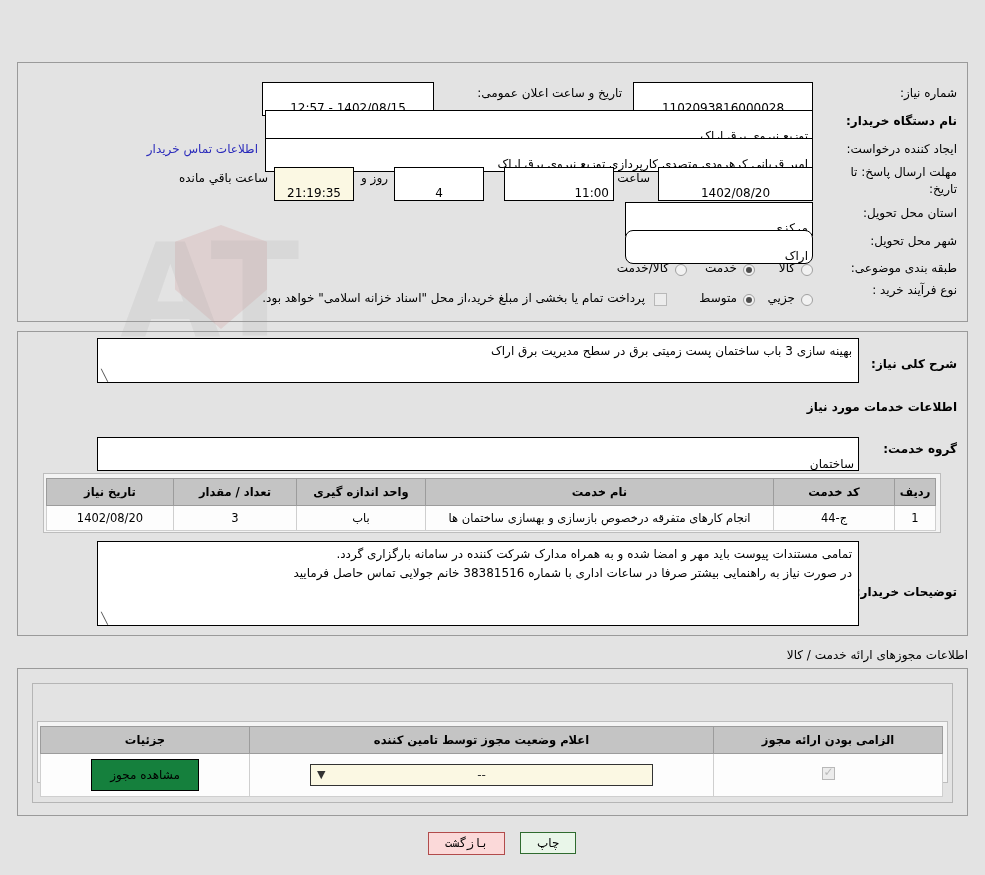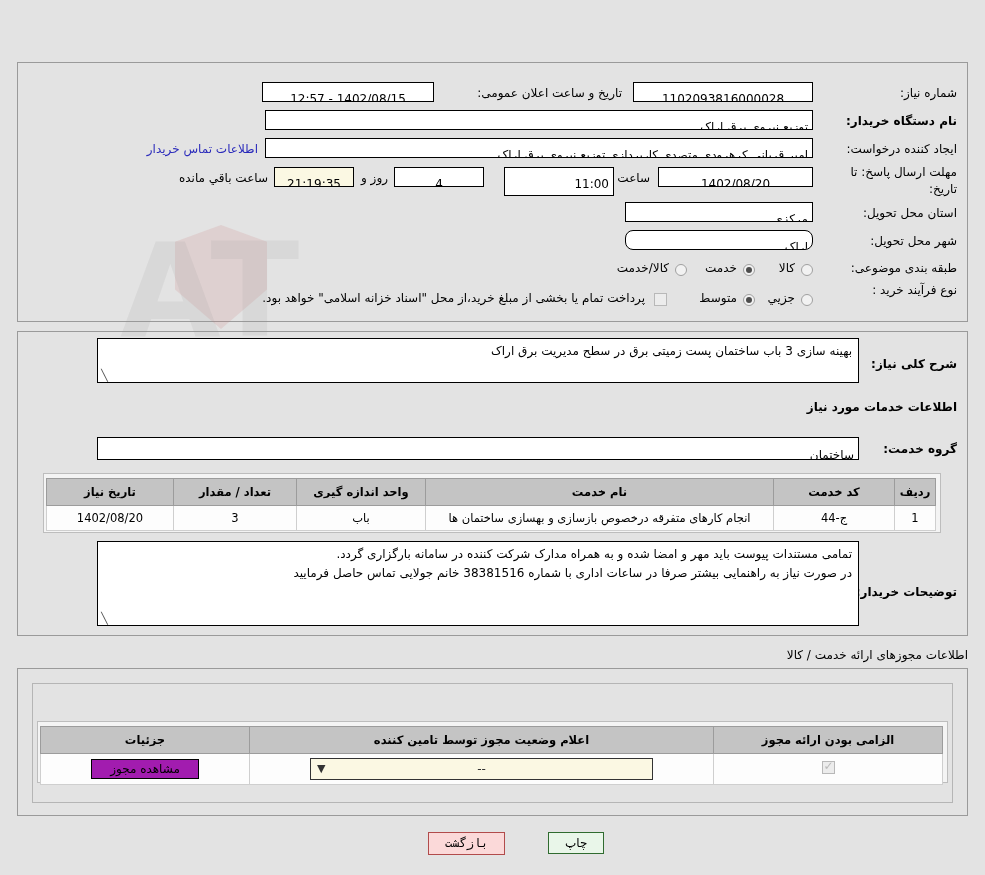--- a/index.html
+++ b/index.html
@@ -96,21 +96,21 @@
     white-space: nowrap;
   }
   .lbl-b { font-weight: bold; }
   .fld {
     position: absolute;
     background: #ffffff;
     border: 1px solid #000;
     box-sizing: border-box;
     font-size: 12px;
     line-height: 18px;
-    padding: 7px 4px;
+    padding: 16px 4px;
     white-space: nowrap;
     overflow: hidden;
     color: #000;
   }
   .fld.c { text-align: center; }
   .fld.r { text-align: right; }
   .fld.cream { background: #fbf8e3; }
   .link {
     position: absolute;
     color: #2b2bbb;
@@ -230,24 +230,24 @@
   }
   .sel .chev {
     position: absolute;
     left: 6px; top: 0;
     font-size: 11px;
     color: #333;
     line-height: 20px;
   }
   .btn-cream {
     display: inline-block;
-    background: #a21caf;
+    background: #15803d;
     border: 1px solid #000;
     font-size: 12px;
-    padding: 2px 18px;
+    padding: 8px 18px;
     color: #000;
     cursor: pointer;
     font-family: "DejaVu Sans", sans-serif;
   }
   .btn-print {
     position: absolute;
     background: #e9f6e9;
     border: 1px solid #2f6b2f;
     font-size: 12px;
     padding: 3px 16px;
@@ -401,16 +401,16 @@
             </td>
             <td>
               <span class="btn-cream">مشاهده مجوز</span>
             </td>
           </tr>
         </tbody>
       </table>
     </div>
   </div>
 
-  <div class="btn-print" style="left:520px; top:832px;margin-left:28px;">چاپ</div>
+  <div class="btn-print" style="left:520px; top:832px;">چاپ</div>
   <div class="btn-back" style="left:428px; top:832px;">بازگشت</div>
 
 </div>
 
 </body></html>

